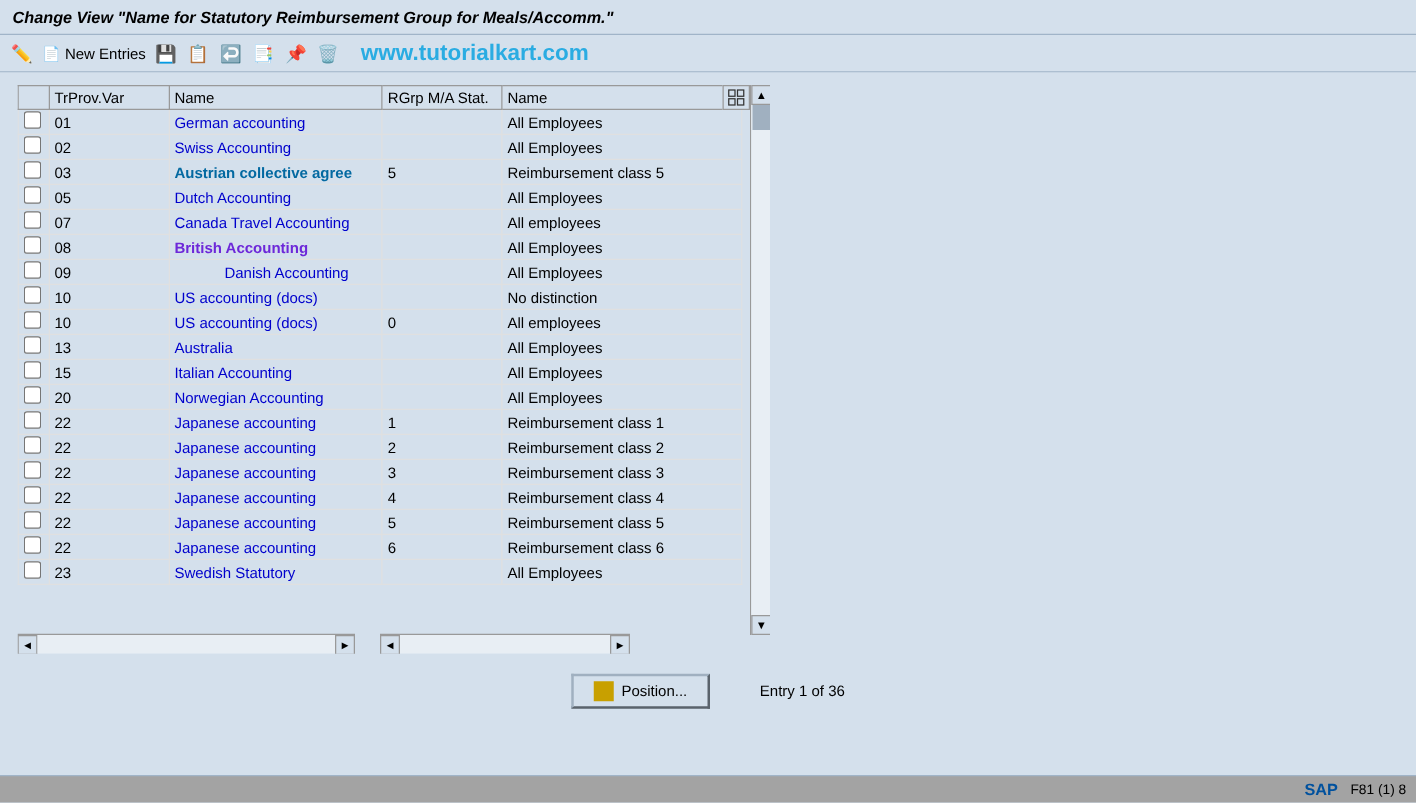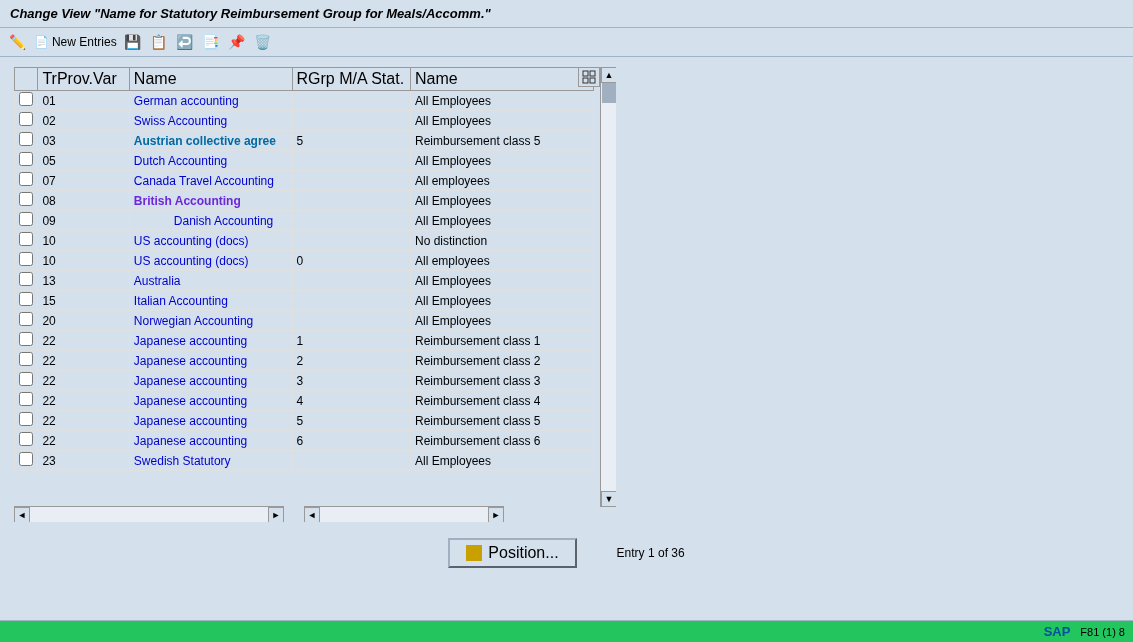--- a/index.html
+++ b/index.html
@@ -67,21 +67,21 @@
     }
     #data-table thead tr {
       background: #d4e0ec;
     }
     #data-table thead th {
       border: 1px solid #999;
       padding: 2px 4px;
       text-align: left;
       font-weight: normal;
       white-space: nowrap;
-      font-size: 16px;
+      font-size: 12px;
     }
     #data-table tbody tr {
       height: 18px;
     }
     #data-table tbody td {
       border: 1px solid #e0e0e0;
       padding: 1px 4px;
       white-space: nowrap;
     }
     .col-checkbox { width: 18px; }
@@ -188,40 +188,40 @@
       margin-top: 16px;
     }
     .position-btn {
       background: #d4e0ec;
       border: 2px outset #a0b0c0;
       padding: 4px 16px;
       cursor: pointer;
       display: flex;
       align-items: center;
       gap: 6px;
-      font-size: 16px;
+      font-size: 12px;
     }
     .position-btn-icon {
       width: 16px;
       height: 16px;
       background: #c8a000;
       display: inline-block;
     }
     .entry-count {
       font-size: 12px;
     }
 
     
     #status-bar {
       position: absolute;
       bottom: 0;
       left: 0;
       right: 0;
       height: 22px;
-      background: #22c55e;
+      background: #a3a3a3;
       border-top: 1px solid #a0b4c8;
       display: flex;
       align-items: center;
       justify-content: flex-end;
       padding: 0 8px;
       font-size: 11px;
       gap: 10px;
     }
     .sap-logo {
       font-weight: bold;
@@ -245,20 +245,21 @@
     <span>New Entries</span>
   </span>
 
   <span class="toolbar-icon" title="Save">💾</span>
   <span class="toolbar-icon" title="Copy">📋</span>
   <span class="toolbar-icon" title="Undo">↩️</span>
   <span class="toolbar-icon" title="Move">📑</span>
   <span class="toolbar-icon" title="Paste">📌</span>
   <span class="toolbar-icon" title="Delete">🗑️</span>
 
+  <span class="watermark">www.tutorialkart.com</span>
 </div>
 
 <div id="main">
   <div class="table-scroll-container">
 
     <div class="grid-icon">
       <svg width="14" height="14" viewBox="0 0 14 14">
         <rect x="1" y="1" width="5" height="5" fill="none" stroke="#333" stroke-width="1"></rect>
         <rect x="8" y="1" width="5" height="5" fill="none" stroke="#333" stroke-width="1"></rect>
         <rect x="1" y="8" width="5" height="5" fill="none" stroke="#333" stroke-width="1"></rect>

